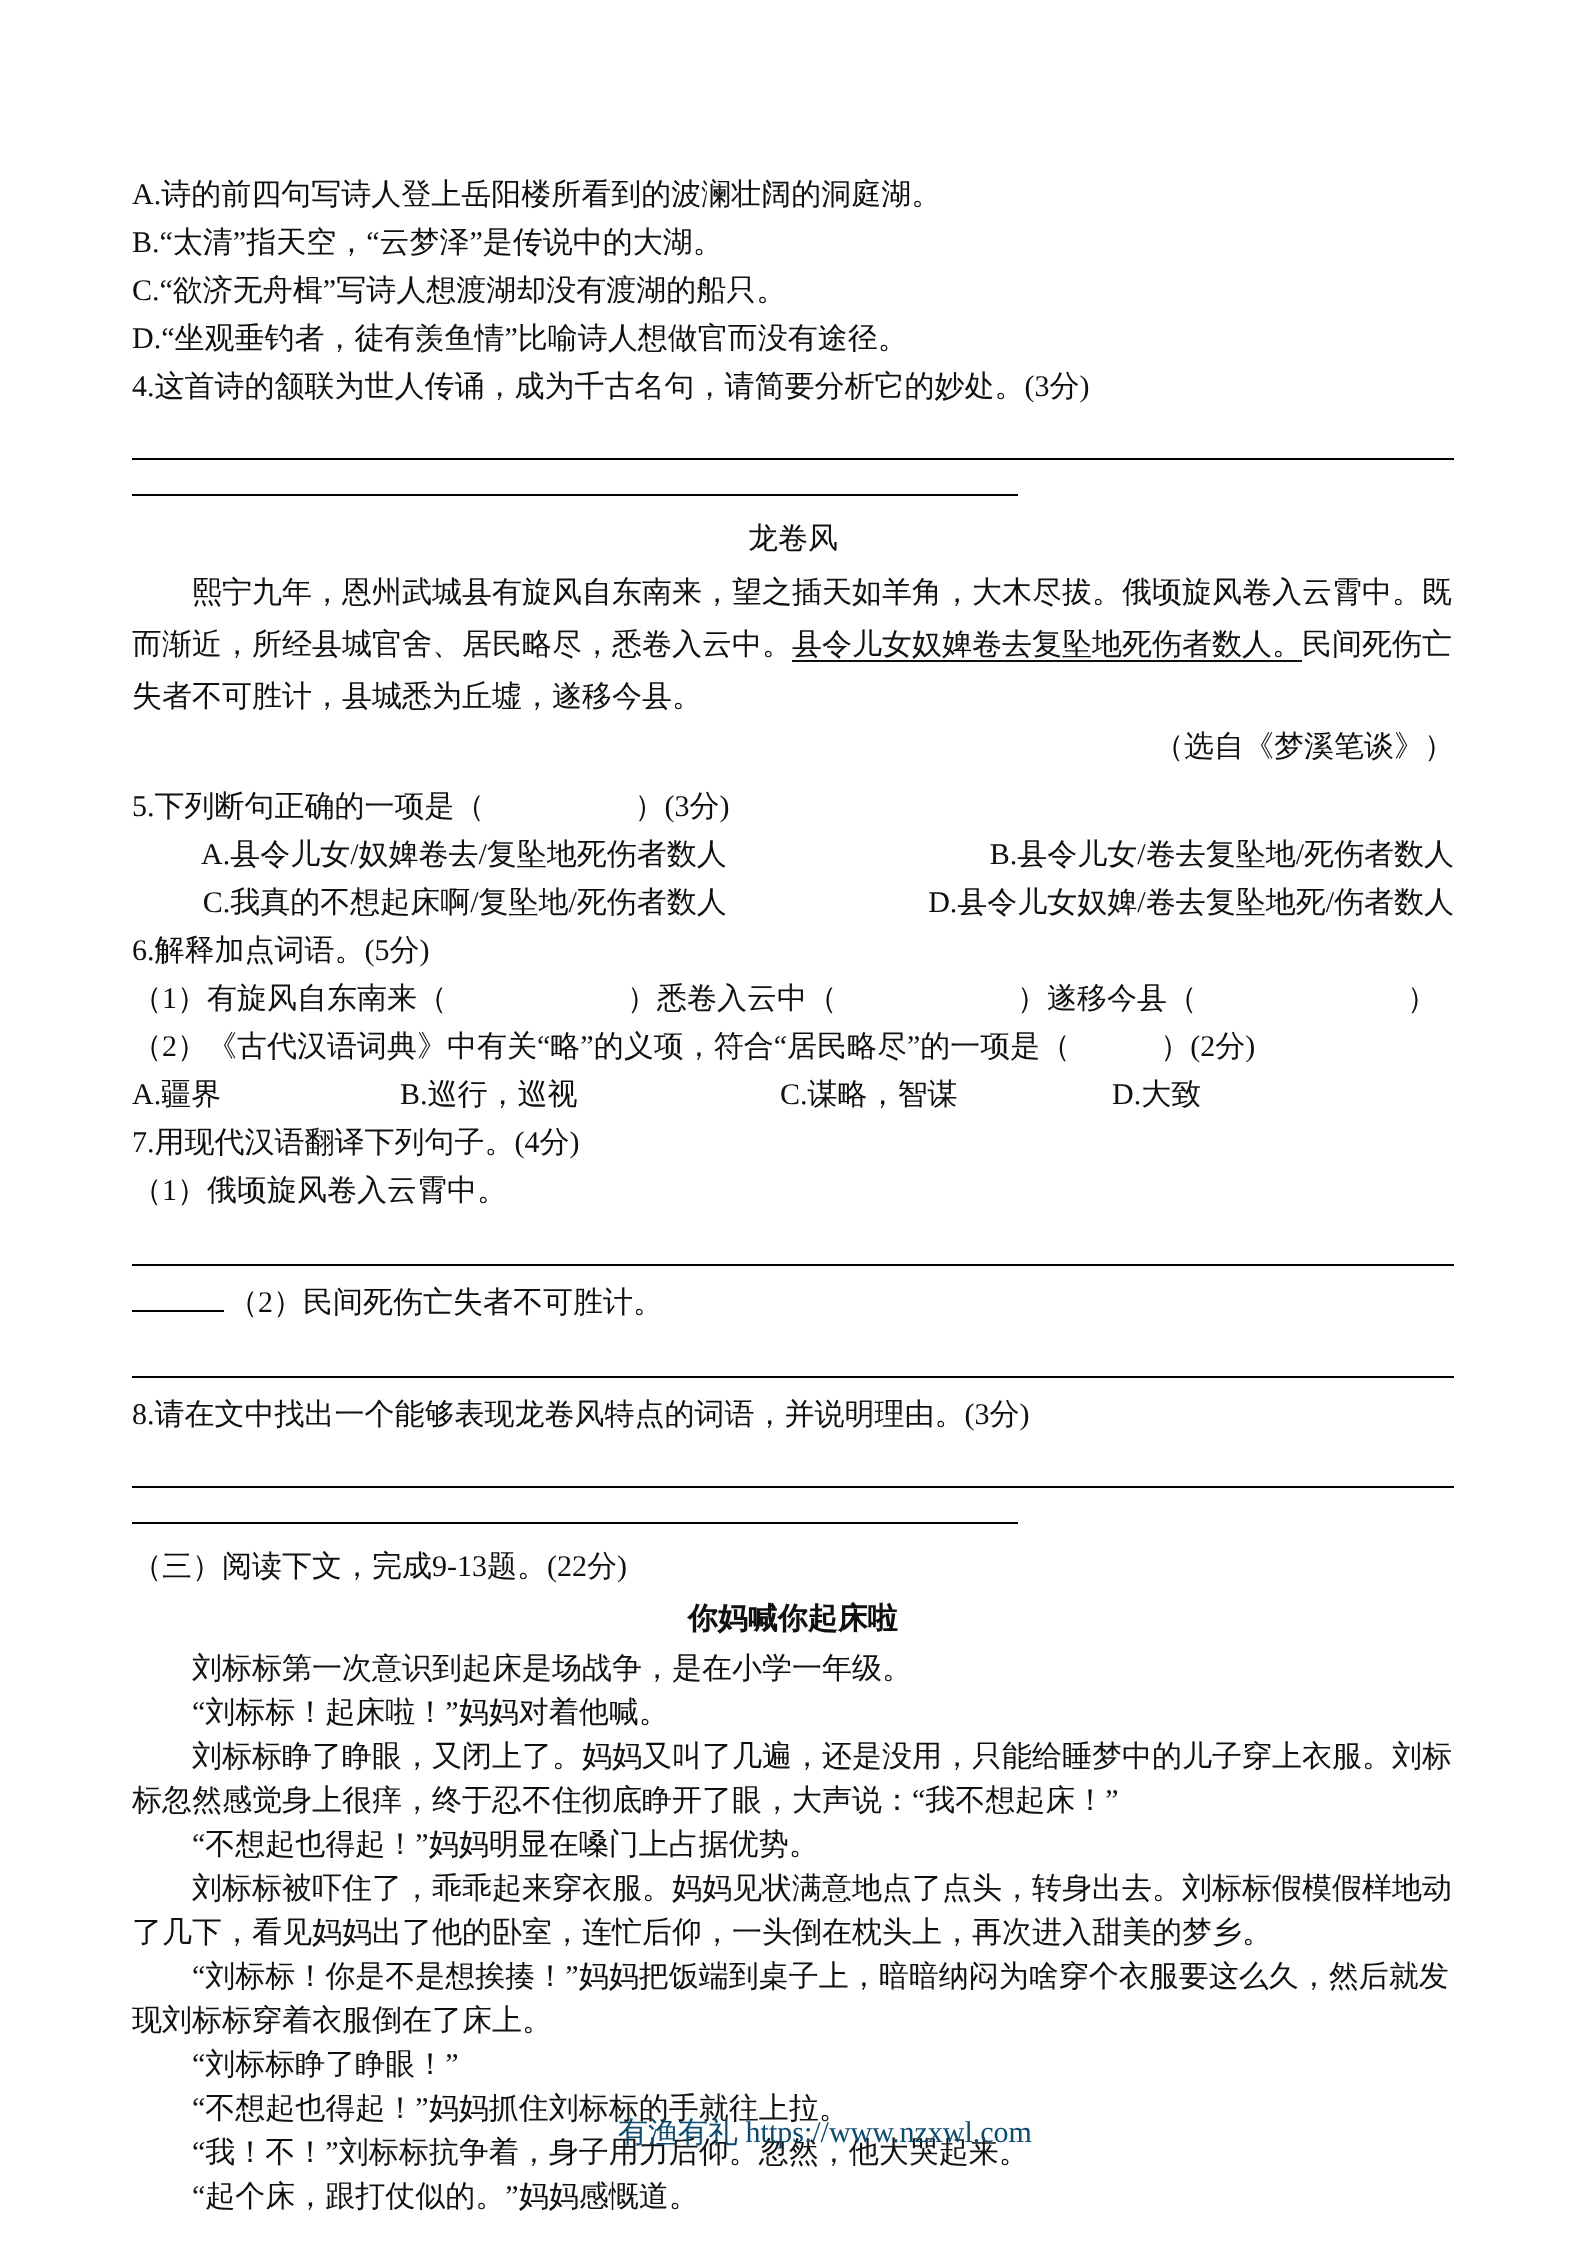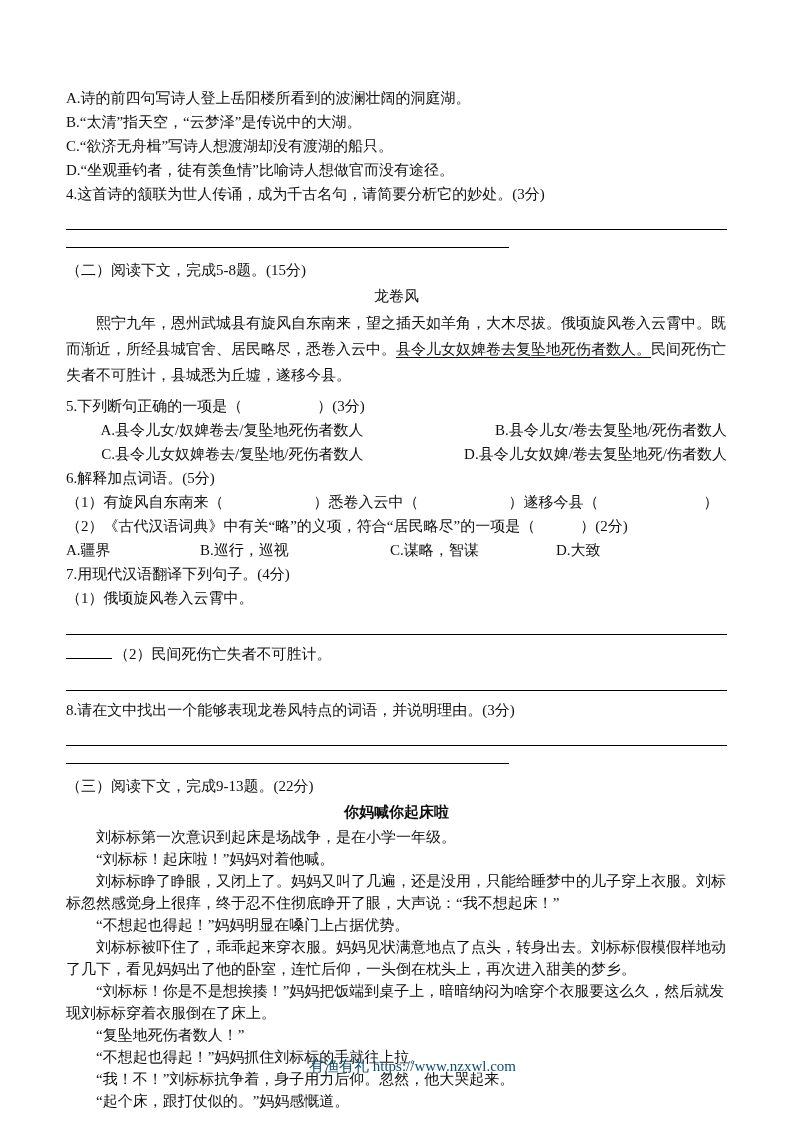--- a/index.html
+++ b/index.html
@@ -46,30 +46,30 @@
     <p class="line">D.“坐观垂钓者，徒有羡鱼情”比喻诗人想做官而没有途径。</p>
     <p class="line">4.这首诗的颔联为世人传诵，成为千古名句，请简要分析它的妙处。(3分)</p>
   </section>
 
   <div class="ansgroup">
     <div class="ansline full"></div>
     <div class="ansline w63"></div>
   </div>
 
   <section>
-    <p class="line">（二）阅读下文，完成5-8题。(15分)</p>
     <p class="line center title">龙卷风</p>
     <p class="passage indent"><span>熙宁九年，恩州武城县有旋风自东南来，望之插天如羊角，大木尽拔。俄顷旋风卷入云霄中。既而渐近，所经县城官舍、居民略尽，悉卷入云中。</span><span class="uline">县令儿女奴婢卷去复坠地死伤者数人。</span><span>民间死伤亡失者不可胜计，县城悉为丘墟，遂移今县。</span></p>
+    <p class="line right">（选自《梦溪笔谈》）</p>
     <p class="line blockgap">5.下列断句正确的一项是（　　　　　）(3分)</p>
     <div class="grid2">
       <span>A.县令儿女/奴婢卷去/复坠地死伤者数人</span>
       <span>B.县令儿女/卷去复坠地/死伤者数人</span>
     </div>
     <div class="grid2">
-      <span>C.县令儿女奴婢卷去/复坠地/死伤者数人</span>
+      <span>C.我真的不想起床啊/复坠地/死伤者数人</span>
       <span>D.县令儿女奴婢/卷去复坠地死/伤者数人</span>
     </div>
     <p class="line">6.解释加点词语。(5分)</p>
     <div class="spread">
       <span>（1）有旋风自东南来（　　　　　　）</span>
       <span>悉卷入云中（　　　　　　）</span>
       <span>遂移今县（　　　　　　　）</span>
     </div>
     <p class="line">（2）《古代汉语词典》中有关“略”的义项，符合“居民略尽”的一项是（　　　）(2分)</p>
     <div class="grid4">
@@ -92,21 +92,21 @@
 
   <section>
     <p class="line">（三）阅读下文，完成9-13题。(22分)</p>
     <p class="line center bold title">你妈喊你起床啦</p>
     <p class="para indent">刘标标第一次意识到起床是场战争，是在小学一年级。</p>
     <p class="para indent">“刘标标！起床啦！”妈妈对着他喊。</p>
     <p class="para indent">刘标标睁了睁眼，又闭上了。妈妈又叫了几遍，还是没用，只能给睡梦中的儿子穿上衣服。刘标标忽然感觉身上很痒，终于忍不住彻底睁开了眼，大声说：“我不想起床！”</p>
     <p class="para indent">“不想起也得起！”妈妈明显在嗓门上占据优势。</p>
     <p class="para indent">刘标标被吓住了，乖乖起来穿衣服。妈妈见状满意地点了点头，转身出去。刘标标假模假样地动了几下，看见妈妈出了他的卧室，连忙后仰，一头倒在枕头上，再次进入甜美的梦乡。</p>
     <p class="para indent">“刘标标！你是不是想挨揍！”妈妈把饭端到桌子上，暗暗纳闷为啥穿个衣服要这么久，然后就发现刘标标穿着衣服倒在了床上。</p>
-    <p class="para indent">“复坠地死伤者数人！”</p>
+    <p class="para indent">“刘标标睁了睁眼！”</p>
     <p class="para indent">“不想起也得起！”妈妈抓住刘标标的手就往上拉。</p>
     <p class="para indent">“我！不！”刘标标抗争着，身子用力后仰。忽然，他大哭起来。</p>
     <p class="para indent">“起个床，跟打仗似的。”妈妈感慨道。</p>
   </section>
 
   <div class="footer">
     <span>有渔有礼 https://www.nzxwl.com</span>
   </div>
 
 </div>

